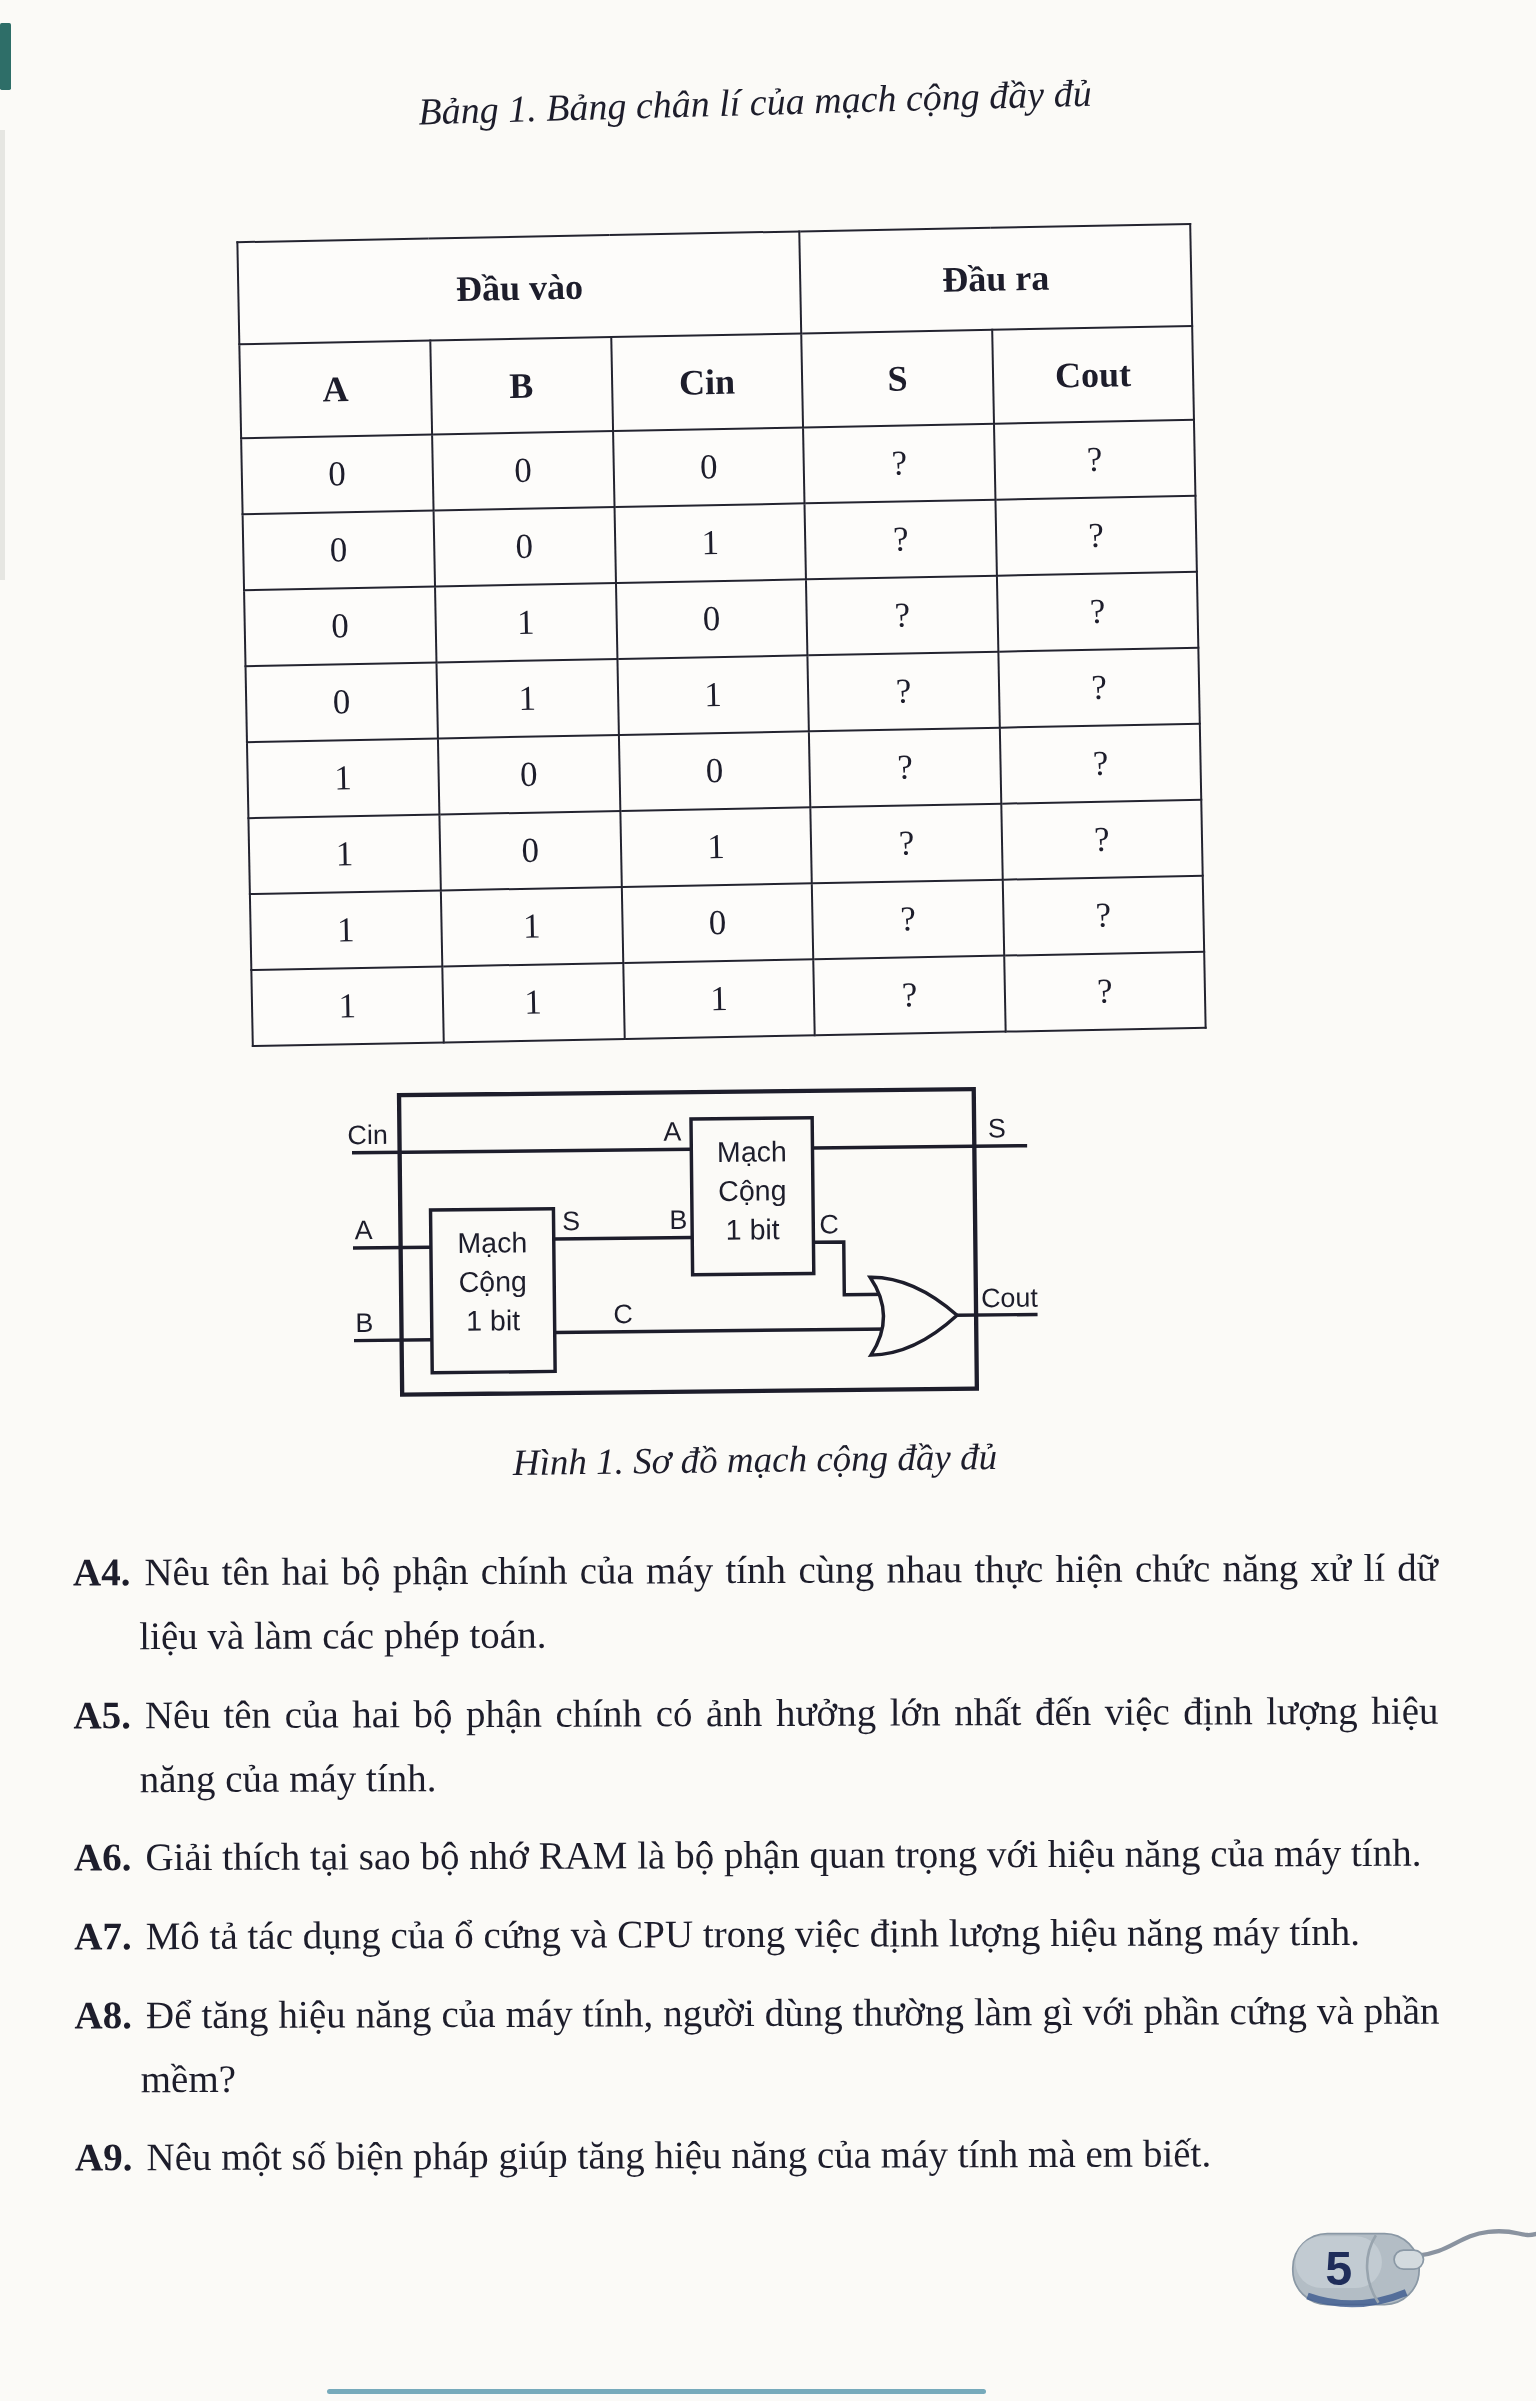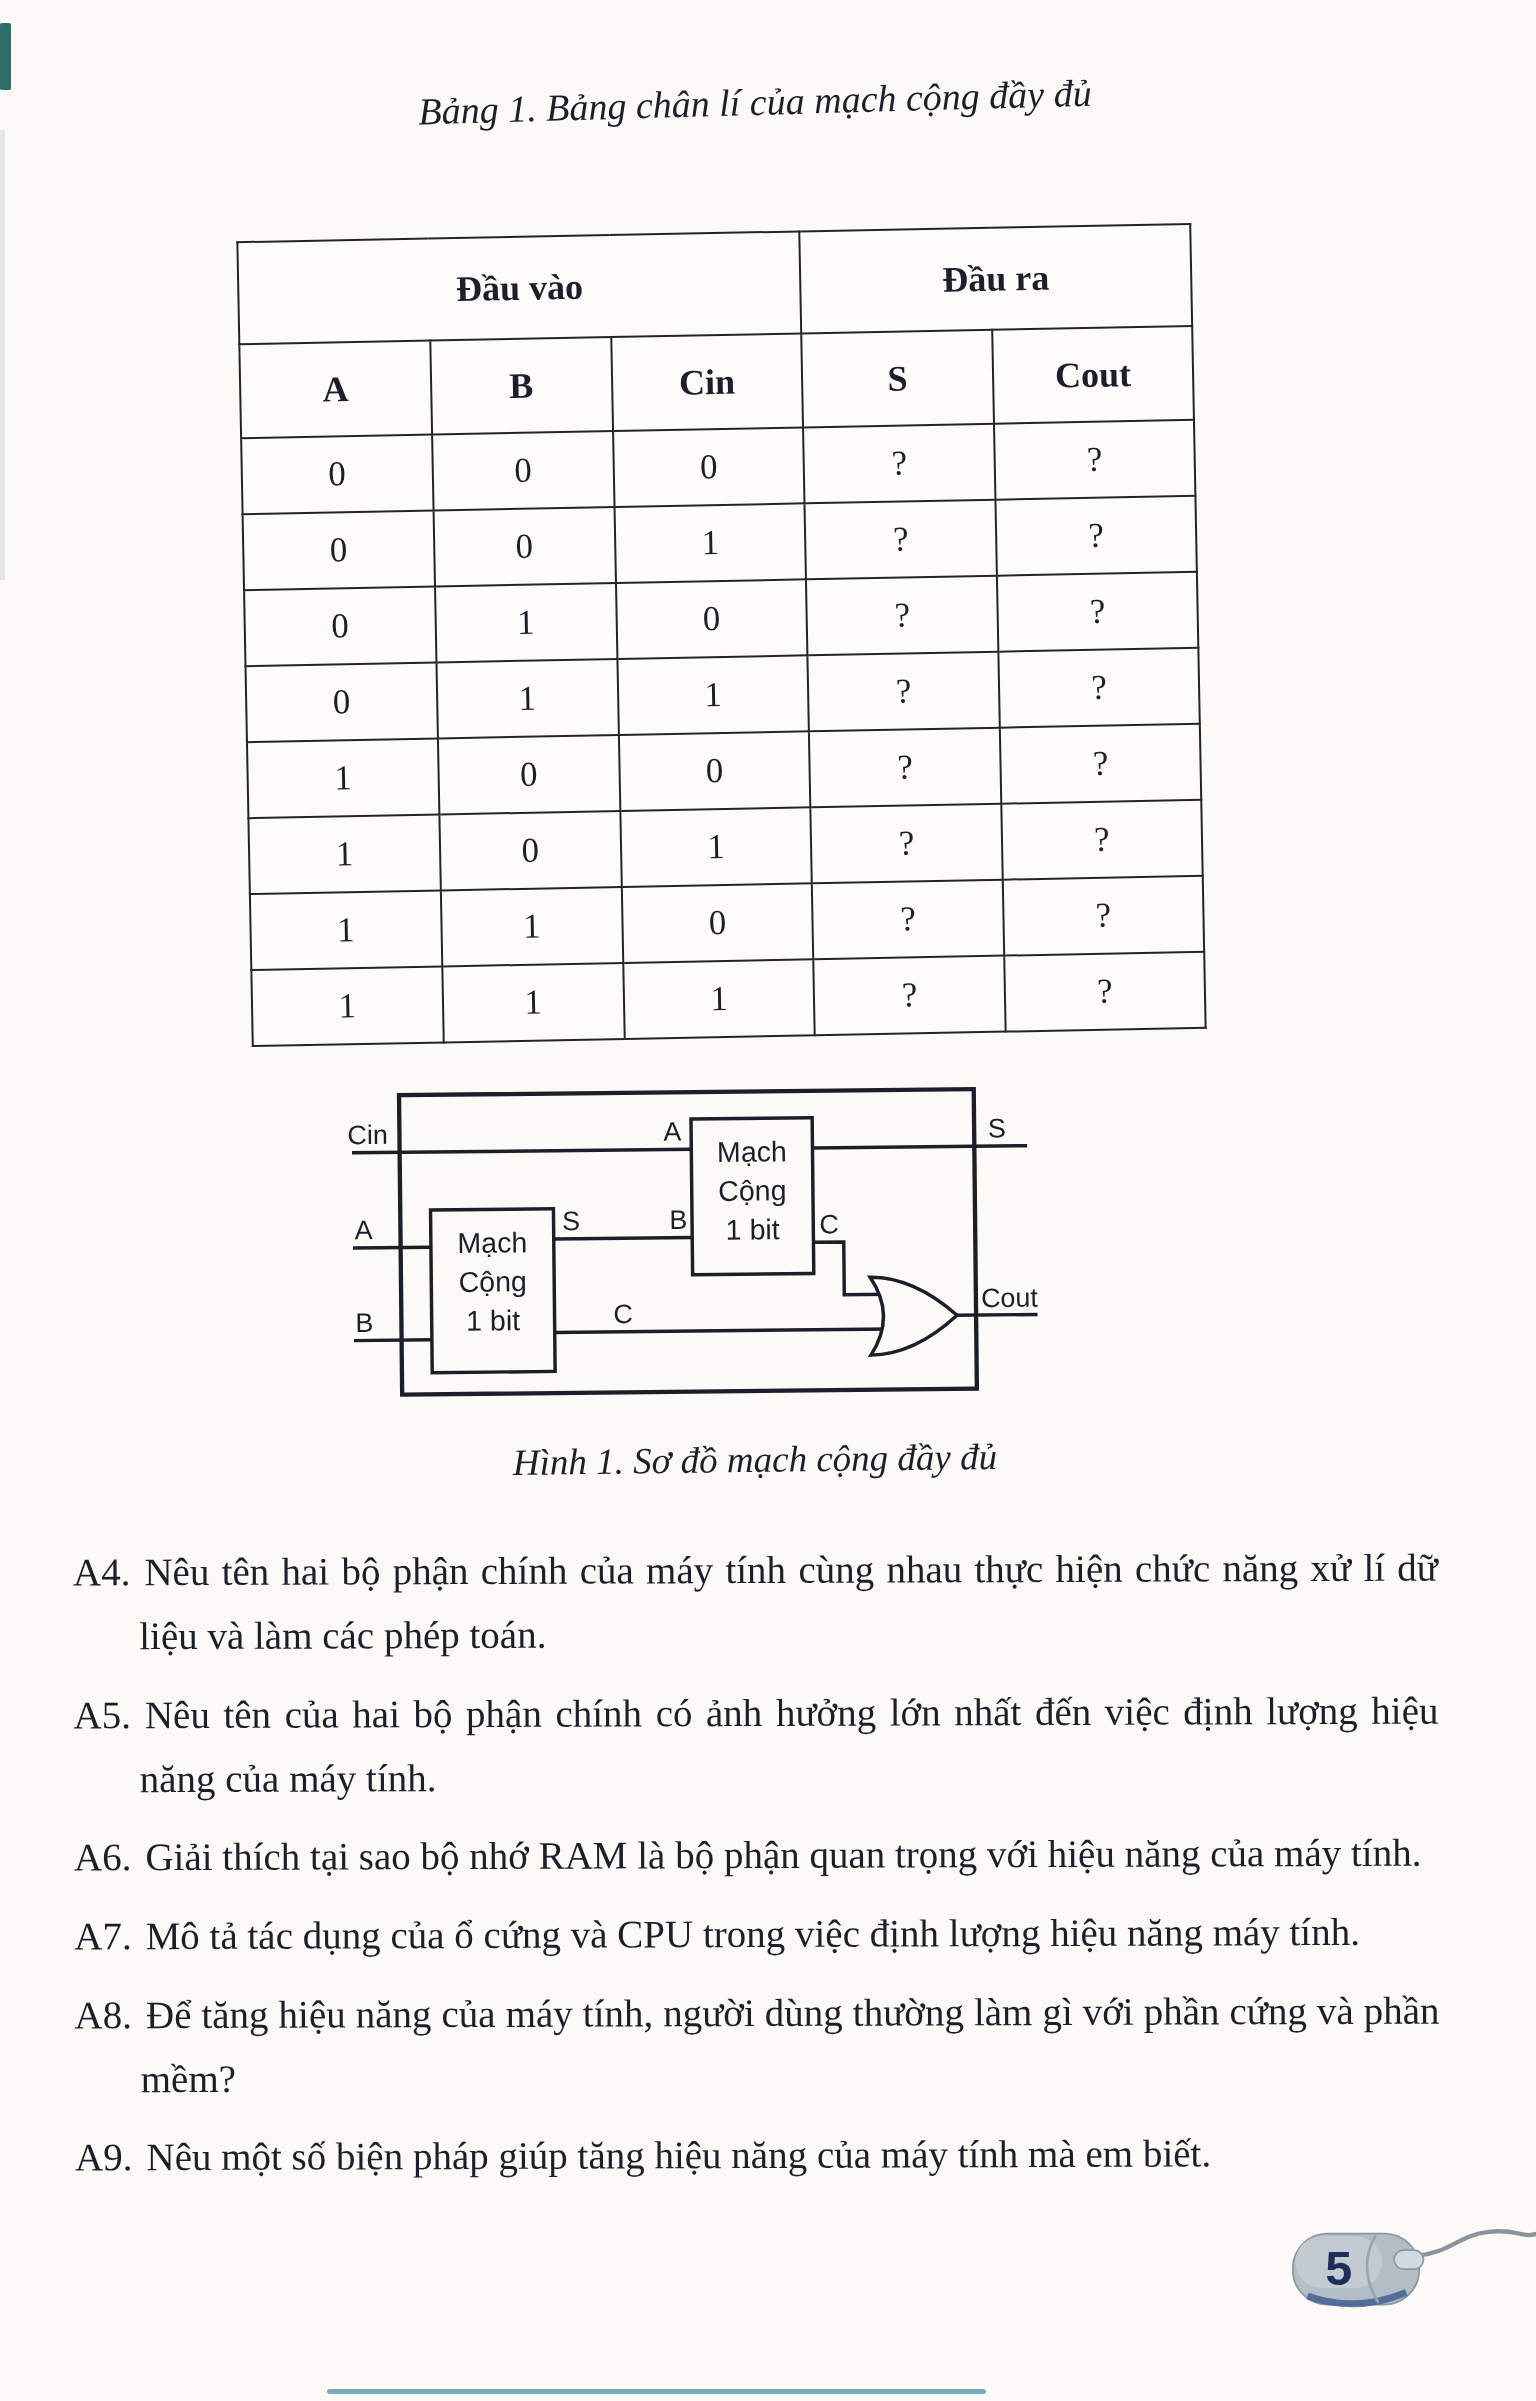--- a/index.html
+++ b/index.html
@@ -35,21 +35,21 @@
     fill:#1d1d2b; }
   .dbox { font-family:"Liberation Sans","DejaVu Sans",sans-serif; font-size:33px;
     fill:#1d1d2b; text-anchor:middle; }
 
   .caption { position:absolute; left:76px; top:1438px; width:1358px; text-align:center;
     font-style:italic; font-size:37px; transform:rotate(-0.7deg); white-space:nowrap; }
 
   .questions { position:absolute; left:74px; top:1538px; width:1365px;
     font-size:39px; line-height:64px; text-align:justify; transform:rotate(-0.2deg); }
   .q { padding-left:66px; text-indent:-66px; margin:0 0 14.7px 0; }
-  .q .ql { font-weight:normal; margin-right:14px; }
+  .q .ql { font-weight:bold; margin-right:14px; }
 
   .mouse { position:absolute; left:1285px; top:2211px; width:251px; height:104px; }
   .mouse-num { font-family:"Liberation Sans","DejaVu Sans",sans-serif;
     font-size:56px; font-weight:bold; fill:#1f2d5a; text-anchor:middle; }
 </style>
 </head>
 <body>
 
 <div class="page">
 

